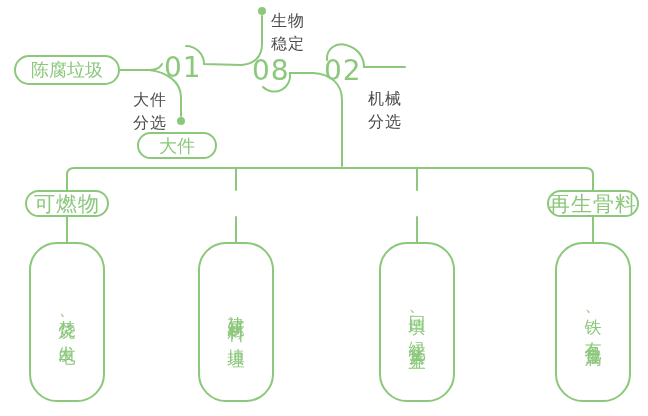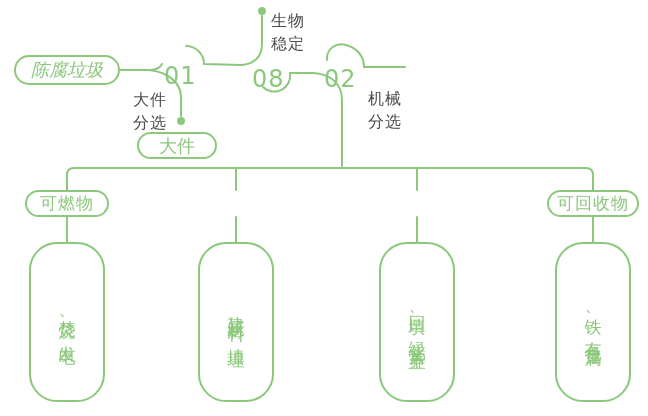--- a/index.html
+++ b/index.html
@@ -16,26 +16,26 @@
   .wires{position:absolute;left:0;top:0;}
   .wires path{stroke:var(--accent);stroke-width:2;fill:none;stroke-linecap:round;}
   .wires circle{fill:var(--accent);}
   .pill{
     position:absolute;box-sizing:border-box;
     border:2px solid var(--accent);border-radius:16px;
     color:var(--accent);
     display:flex;align-items:center;justify-content:center;
     background:var(--bg);white-space:nowrap;
   }
-  .pill.source{left:14px;top:55px;width:106px;height:30px;font-size:18px;font-style:italic;}
+  .pill.source{left:14px;top:55px;width:106px;height:30px;font-size:18px;}
   .pill.bulky{left:137px;top:132px;width:80px;height:27px;font-size:18px;border-radius:14px;}
-  .pill.cat{top:190px;height:27px;font-size:17px;border-radius:14px;letter-spacing:1px;text-align:right;}
+  .pill.cat{top:190px;height:27px;font-size:21px;border-radius:14px;letter-spacing:1px;text-align:right;}
   .stepnum{
     position:absolute;color:var(--accent);
-    font-size:24px;line-height:28px;letter-spacing:1px;margin-top:8px;
+    font-size:28px;line-height:28px;letter-spacing:1px;
   }
   .ann{
     position:absolute;color:var(--label);
     font-size:16px;line-height:23px;white-space:pre-line;letter-spacing:1px;
   }
   .obox{
     position:absolute;top:242px;width:76px;height:160px;box-sizing:border-box;
     border:2px solid var(--accent);border-radius:28px;background:var(--bg);
     display:flex;align-items:center;justify-content:center;
   }
@@ -86,21 +86,21 @@
   <div class="ann" style="left:133px;top:88px">大件
 分选</div>
   <div class="ann" style="left:271px;top:9px">生物
 稳定</div>
   <div class="ann" style="left:368px;top:87px">机械
 分选</div>
 
   <div class="pill bulky">大件</div>
 
   <div class="pill cat" style="left:25px;width:84px">可燃物</div>
-  <div class="pill cat" style="left:547px;width:92px">可回收物</div>
+  <div class="pill cat" style="left:547px;width:92px">再生骨料</div>
 
   <div class="obox" style="left:29px">
     <div class="vtext">焚烧、发电</div>
   </div>
   <div class="obox" style="left:198px">
     <div class="vtext">建筑材料、填埋</div>
   </div>
   <div class="obox" style="left:379px">
     <div class="vtext">回填、绿化营养土</div>
   </div>

